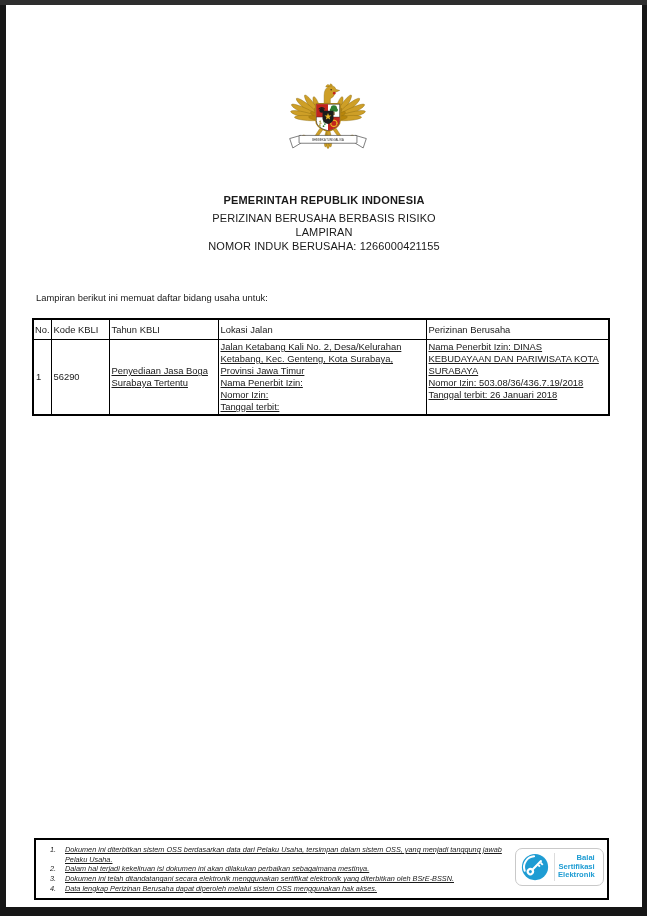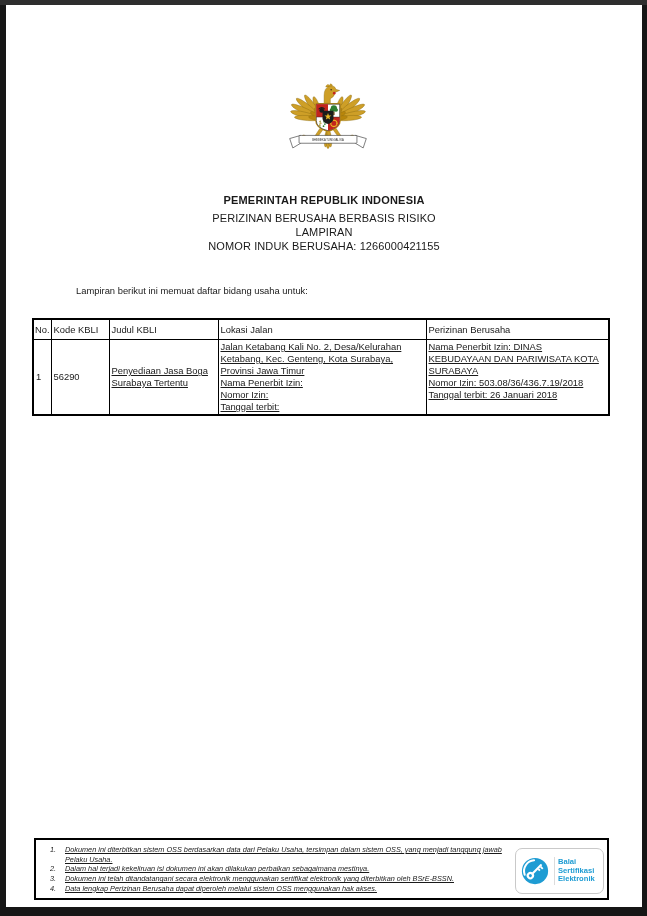--- a/index.html
+++ b/index.html
@@ -10,43 +10,43 @@
   .top-strip{position:absolute;left:0;top:0;width:647px;height:5px;background:#2e2e2e;}
   .page{position:absolute;left:6px;top:5px;width:636px;height:902px;background:#ffffff;}
 
   .emblem{position:absolute;left:279px;top:74px;width:86px;height:80px;}
 
   .gov-title{position:absolute;top:177px;left:0;width:100%;text-align:center;
     font-size:11px;font-weight:bold;letter-spacing:.2px;margin-top:12px;}
   .doc-title-block{position:absolute;top:206px;left:0;width:100%;text-align:center;
     font-size:11px;font-weight:normal;line-height:14px;letter-spacing:.1px;}
 
-  .intro{position:absolute;top:280px;left:30px;font-size:9.4px;white-space:pre;margin-left:40px;}
+  .intro{position:absolute;top:287px;left:30px;font-size:9.4px;white-space:pre;}
   .section-heading{position:absolute;top:289px;left:30px;font-size:9.5px;font-weight:bold;
     line-height:13px;white-space:pre;}
 
   table.kbli{position:absolute;top:313px;left:26px;width:576px;border-collapse:collapse;
     table-layout:fixed;font-size:9.4px;border:2px solid #000;}
   table.kbli th,table.kbli td{border:1px solid #000;padding:1px 1px 1px 2px;
     font-weight:normal;text-align:left;overflow:visible;}
   table.kbli th{height:17px;vertical-align:middle;}
   table.kbli td{line-height:12px;}
   .va-m{vertical-align:middle;}
   .va-t{vertical-align:top;}
   .pre{white-space:pre;text-decoration:underline;}
 
   .footer-box{position:absolute;left:28px;top:833px;width:575px;height:62px;
     border:2px solid #000;box-sizing:border-box;background:#fff;}
   .notes{position:absolute;left:14px;top:5px;font-style:italic;font-size:7.3px;line-height:9.7px;}
   .note-row{display:flex;}
   .note-num{width:15px;flex:0 0 15px;}
   .note-text{white-space:pre;text-decoration:underline;}
 
-  .bsre{position:absolute;right:3px;top:8px;width:89px;height:46px;border:1px solid #c9c9c9;
-    border-radius:7px;background:#fff;display:flex;align-items:center;box-sizing:border-box;}
+  .bsre{position:absolute;right:3px;top:8px;width:89px;height:38px;border:1px solid #c9c9c9;
+    border-radius:7px;background:#fff;display:flex;align-items:center;box-sizing:border-box;text-align:right;}
   .bsre-icon{width:30px;height:30px;margin-left:4px;flex:0 0 30px;}
   .bsre-divider{width:0;height:28px;border-left:1px solid #dcdcdc;margin:0 3px 0 4px;}
   .bsre-text{color:#1e9cd3;font-weight:bold;font-size:7.6px;line-height:8.8px;letter-spacing:0;}
 </style>
 </head>
 <body>
 
 <div class="top-strip"></div>
 
 <div class="page">
@@ -146,21 +146,21 @@
       <col style="width:18px">
         <col style="width:58px">
         <col style="width:109px">
       <col style="width:208px">
         <col style="width:183px">
     </colgroup>
     <thead>
       <tr>
         <th style="padding-left:1px;text-align:center;">No.</th>
         <th>Kode KBLI</th>
-        <th>Judul KBLI</th>
+        <th>Tahun KBLI</th>
         <th>Lokasi Jalan</th>
         <th>Perizinan Berusaha</th>
       </tr>
     </thead>
     <tbody>
       <tr>
         <td class="va-m">1</td>
         <td class="va-m">56290</td>
         <td class="va-m pre">Penyediaan Jasa Boga
 Surabaya Tertentu</td>

